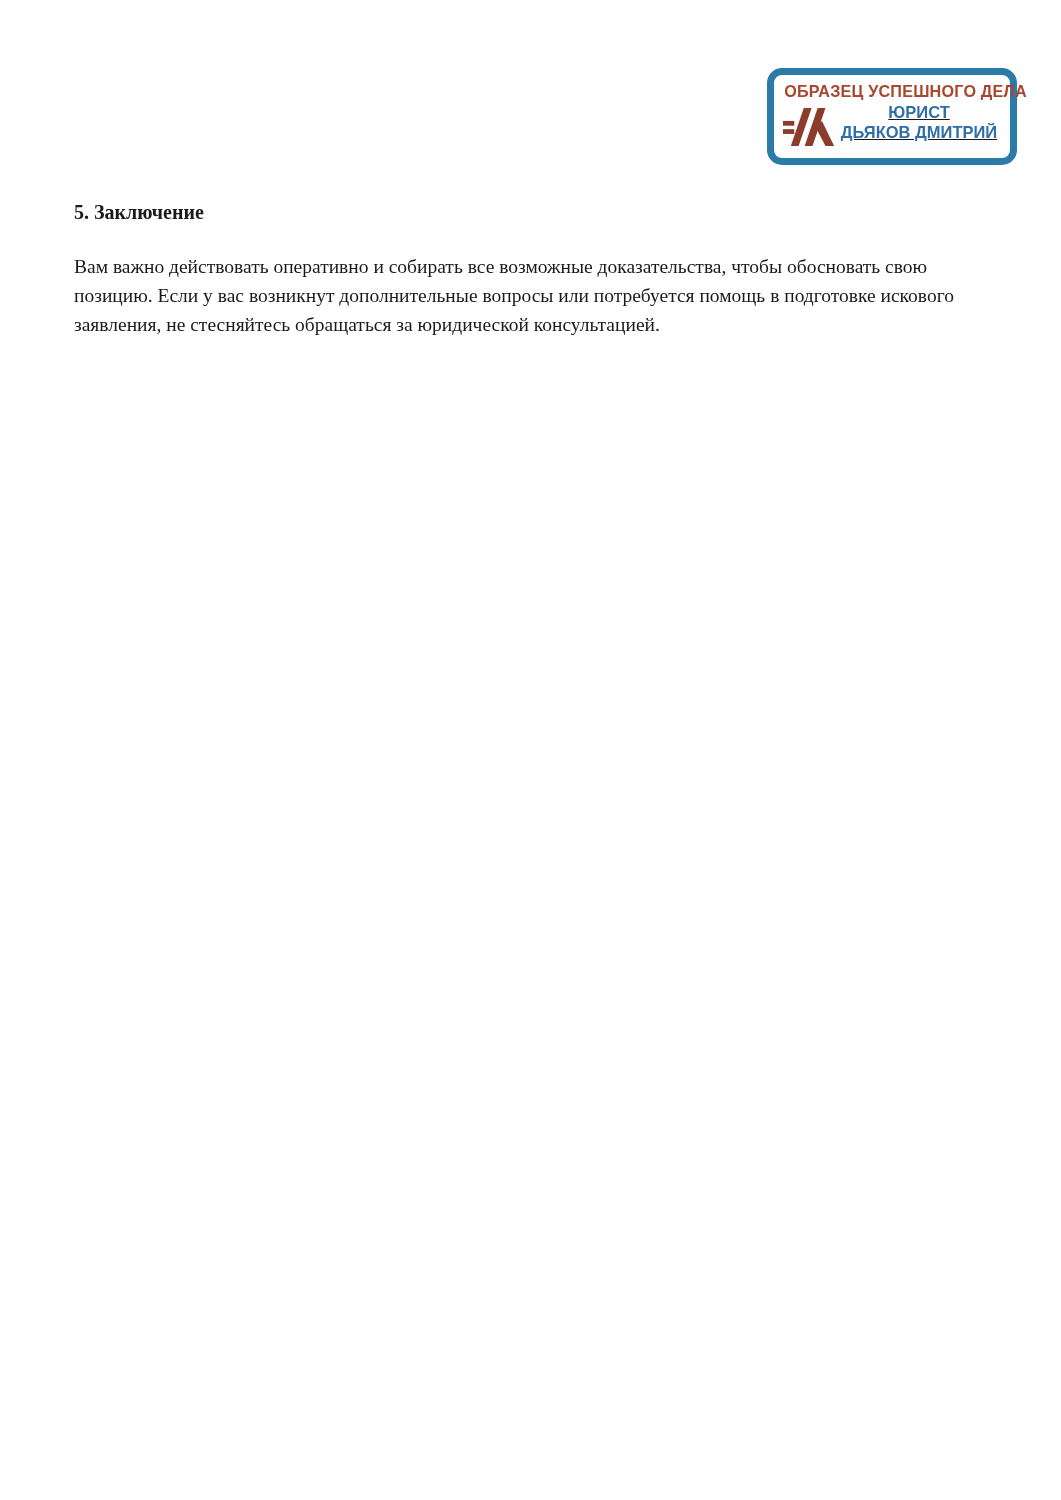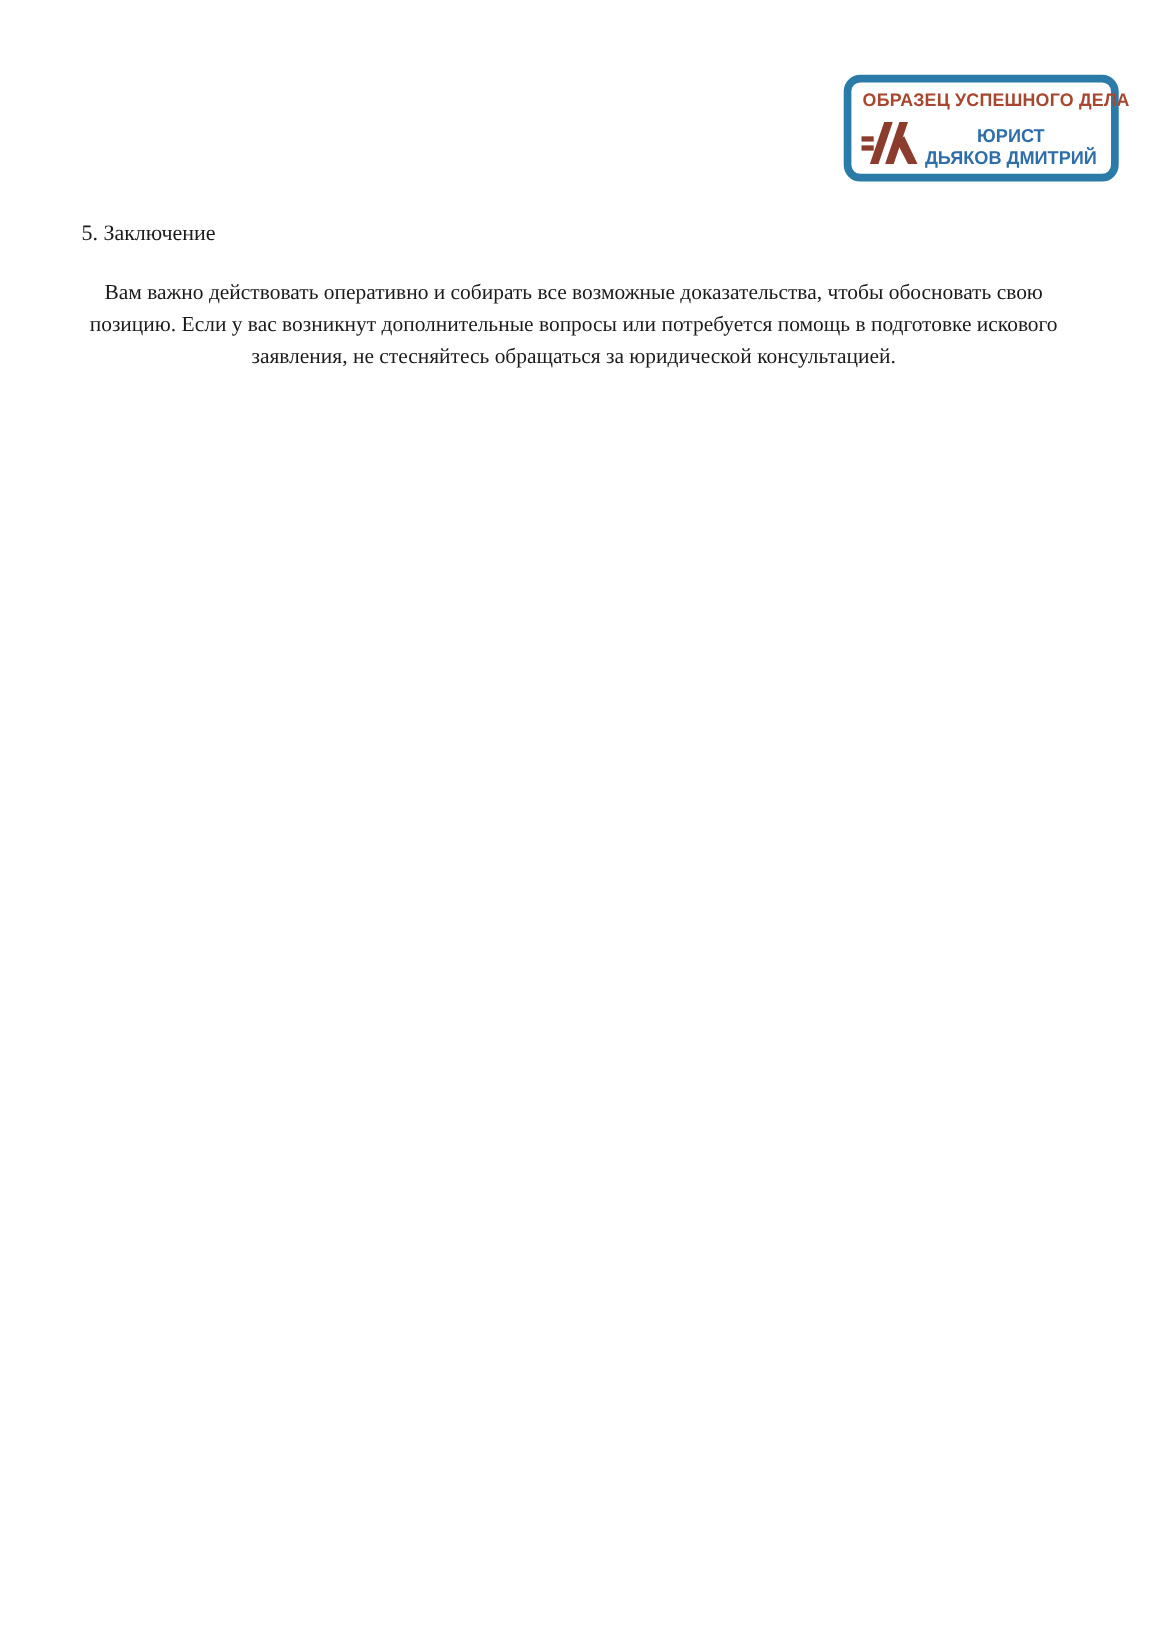--- a/index.html
+++ b/index.html
@@ -39,23 +39,24 @@
     font-weight: bold;
     font-size: 16.5px;
     letter-spacing: 0.2px;
     text-align: center;
     white-space: nowrap;
     transform: scaleX(0.98);
     margin-top: 3px;
   }
   .stamp-row {
     display: flex;
-    align-items: flex-end;
+    align-items: flex-start;
     flex: 1;
     margin-top: 2px;
+    text-decoration: underline;
   }
   .stamp-icon {
     width: 54px;
     height: 48px;
     flex: 0 0 54px;
     color: var(--monogram, #8c3c2c);
     display: flex;
     align-items: center;
     justify-content: center;
   }
@@ -72,30 +73,30 @@
 
   
   .content {
     position: absolute;
     left: 54px;
     top: 200px;
     width: 943px;
   }
   .heading {
     font-size: 20px;
-    font-weight: normal;
+    font-weight: bold;
     margin: 0;
     line-height: 24px;
   }
   .body-text {
     width: 895px;
     margin: 28px 0 0 0;
     font-size: 19.5px;
     line-height: 29px;
-    text-align: center;
+    text-align: left;
   }
   .signature {
     margin: 16px 0 0 0;
     font-size: 20px;
     font-weight: bold;
     text-align: right;
     line-height: 24px;
   }
 </style>
 </head>

